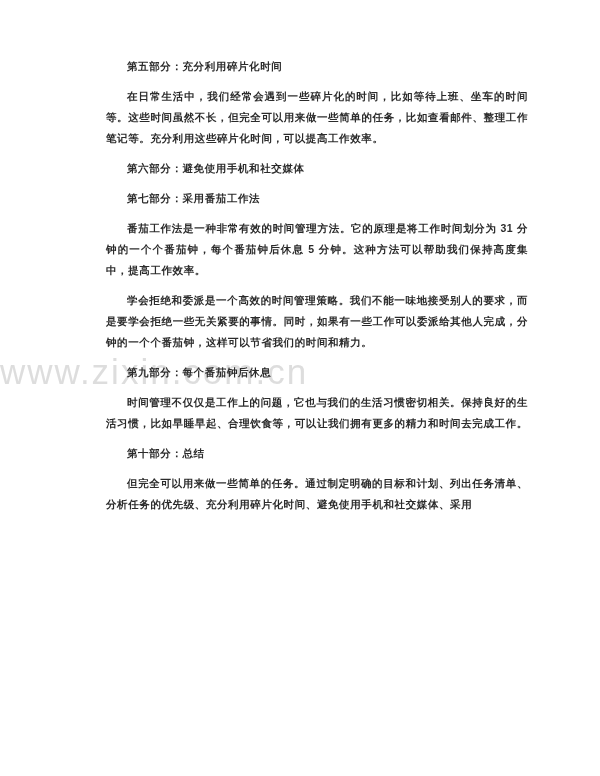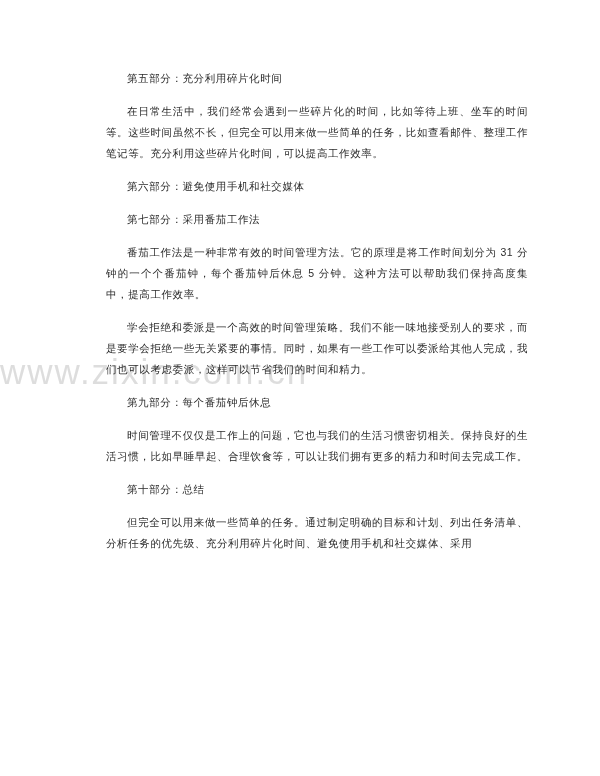--- a/index.html
+++ b/index.html
@@ -25,21 +25,22 @@
     position: relative;
     z-index: 2;
   }
   .para {
     color: #2b2b2b;
     font-size: 10.5px;
     line-height: 2.0;
     letter-spacing: 0.6px;
     text-align: justify;
     text-justify: inter-ideograph;
-    margin: 12px 0 9px 0;
+    margin: 0 0 9px 0;
+    font-weight: bold;
   }
   .para.heading {
     margin-bottom: 9px;
   }
   .indent {
     text-indent: 21px;
   }
   .watermark {
     position: absolute;
     left: 0;
@@ -66,20 +67,20 @@
   <div class="watermark">
     <span class="watermark-text">www.zixin.com.cn</span>
   </div>
 
   <div class="doc-body">
     <p class="para heading indent">第五部分：充分利用碎片化时间</p>
     <p class="para indent">在日常生活中，我们经常会遇到一些碎片化的时间，比如等待上班、坐车的时间等。这些时间虽然不长，但完全可以用来做一些简单的任务，比如查看邮件、整理工作笔记等。充分利用这些碎片化时间，可以提高工作效率。</p>
     <p class="para heading indent">第六部分：避免使用手机和社交媒体</p>
     <p class="para heading indent">第七部分：采用番茄工作法</p>
     <p class="para indent">番茄工作法是一种非常有效的时间管理方法。它的原理是将工作时间划分为 31 分钟的一个个番茄钟，每个番茄钟后休息 5 分钟。这种方法可以帮助我们保持高度集中，提高工作效率。</p>
-    <p class="para indent">学会拒绝和委派是一个高效的时间管理策略。我们不能一味地接受别人的要求，而是要学会拒绝一些无关紧要的事情。同时，如果有一些工作可以委派给其他人完成，我们也可以考虑委派，这样可以节省我们的时间和精力。</p>
+    <p class="para indent">学会拒绝和委派是一个高效的时间管理策略。我们不能一味地接受别人的要求，而是要学会拒绝一些无关紧要的事情。同时，如果有一些工作可以委派给其他人完成，分钟的一个个番茄钟，这样可以节省我们的时间和精力。</p>
     <p class="para heading indent">第九部分：每个番茄钟后休息</p>
     <p class="para indent">时间管理不仅仅是工作上的问题，它也与我们的生活习惯密切相关。保持良好的生活习惯，比如早睡早起、合理饮食等，可以让我们拥有更多的精力和时间去完成工作。</p>
     <p class="para heading indent">第十部分：总结</p>
     <p class="para indent">但完全可以用来做一些简单的任务。通过制定明确的目标和计划、列出任务清单、分析任务的优先级、充分利用碎片化时间、避免使用手机和社交媒体、采用</p>
   </div>
 
 </div>
 
 </body></html>

